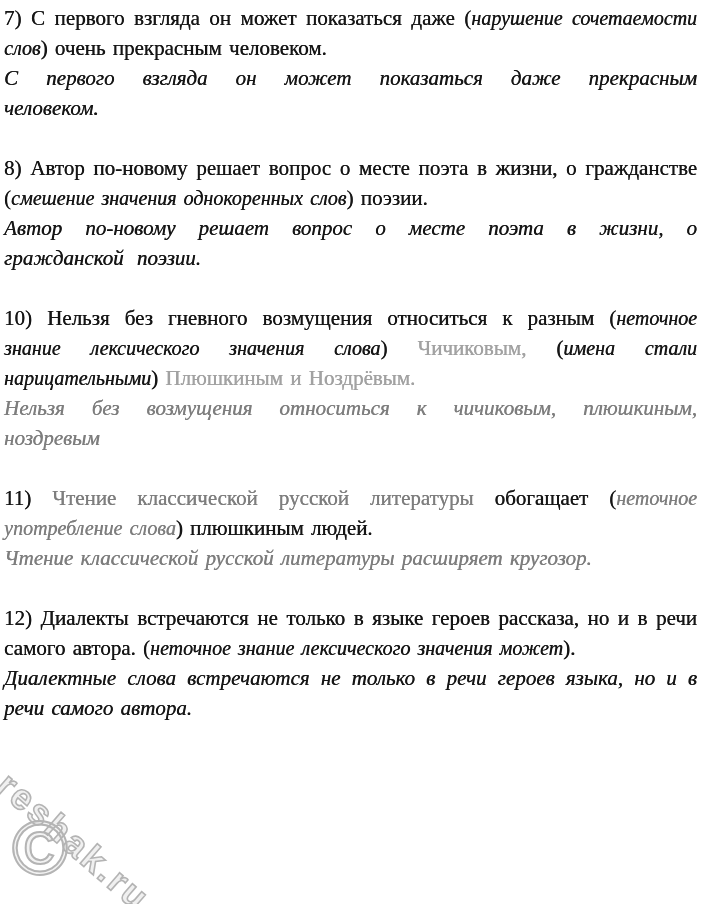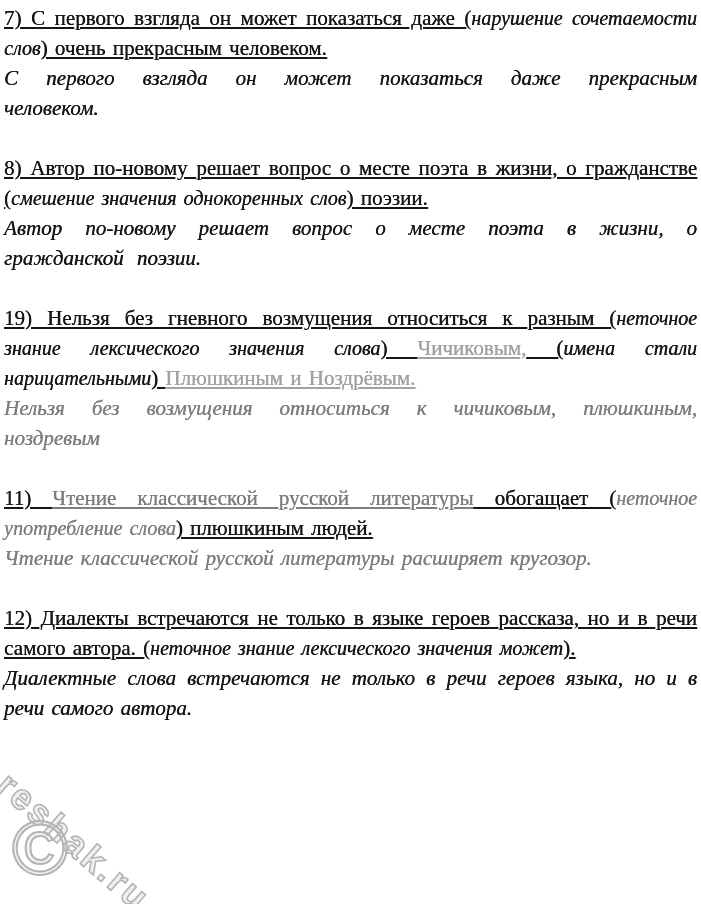--- a/index.html
+++ b/index.html
@@ -28,21 +28,21 @@
     margin: 0;
     font-size: 21px;
     line-height: 30px;
     text-align: justify;
     text-justify: inter-word;
     word-spacing: 2px;
     text-shadow: 0.35px 0 0 currentColor; 
   }
   p.sent.semi  { word-spacing: 8px; }
   p.sent.loose { word-spacing: 14px; }
-  span.n   { font-style: normal; text-decoration: underline; }
+  span.n   { font-style: normal; }
   span.ital{ font-style: italic; }
   span.ann { font-style: italic; font-size: 20px; }
   span.f1  { color: #7e7e7e; }   
   span.f2  { color: #a2a2a2; }   
 
   
   .wm-text {
     position: absolute;
     left: 16px;
     top: 764px;
@@ -81,21 +81,21 @@
         <p class="sent"><span class="n">7) С первого взгляда он может показаться даже (</span><span class="ann">нарушение сочетаемости слов</span><span class="n">) очень прекрасным человеком.</span></p>
         <p class="sent loose"><span class="ital">С первого взгляда он может показаться даже прекрасным человеком.</span></p>
       </div>
       <div class="item">
         <p class="sent"><span class="n">8) Автор по-новому решает вопрос о месте поэта в жизни, о гражданстве (</span><span class="ann">смешение значения однокоренных слов</span><span class="n">) поэзии.</span></p>
         <p class="sent semi"><span class="ital">Автор по-новому решает вопрос о месте поэта в жизни, о гражданской поэзии.</span></p>
       </div>
       <div class="item">
       </div>
       <div class="item">
-        <p class="sent"><span class="n">19) Нельзя без гневного возмущения относиться к разным (</span><span class="ann">неточное знание лексического значения слова</span><span class="n">) </span><span class="n f2">Чичиковым,</span><span class="n"> (</span><span class="ann">имена стали нарицательными</span><span class="n">) </span><span class="n f2">Плюшкиным и Ноздрёвым.</span></p>
+        <p class="sent"><span class="n">10) Нельзя без гневного возмущения относиться к разным (</span><span class="ann">неточное знание лексического значения слова</span><span class="n">) </span><span class="n f2">Чичиковым,</span><span class="n"> (</span><span class="ann">имена стали нарицательными</span><span class="n">) </span><span class="n f2">Плюшкиным и Ноздрёвым.</span></p>
         <p class="sent loose"><span class="ital f1">Нельзя без возмущения относиться к чичиковым, плюшкиным, ноздревым</span></p>
       </div>
       <div class="item">
         <p class="sent"><span class="n">11) </span><span class="n f1">Чтение классической русской литературы</span><span class="n"> обогащает (</span><span class="ann f1">неточное употребление слова</span><span class="n">) плюшкиным людей.</span></p>
         <p class="sent"><span class="ital f1">Чтение классической русской литературы расширяет кругозор.</span></p>
       </div>
       <div class="item">
         <p class="sent"><span class="n">12) Диалекты встречаются не только в языке героев рассказа, но и в речи самого автора. (</span><span class="ann">неточное знание лексического значения может</span><span class="n">).</span></p>
         <p class="sent"><span class="ital">Диалектные слова встречаются не только в речи героев языка, но и в речи самого автора.</span></p>
       </div>

